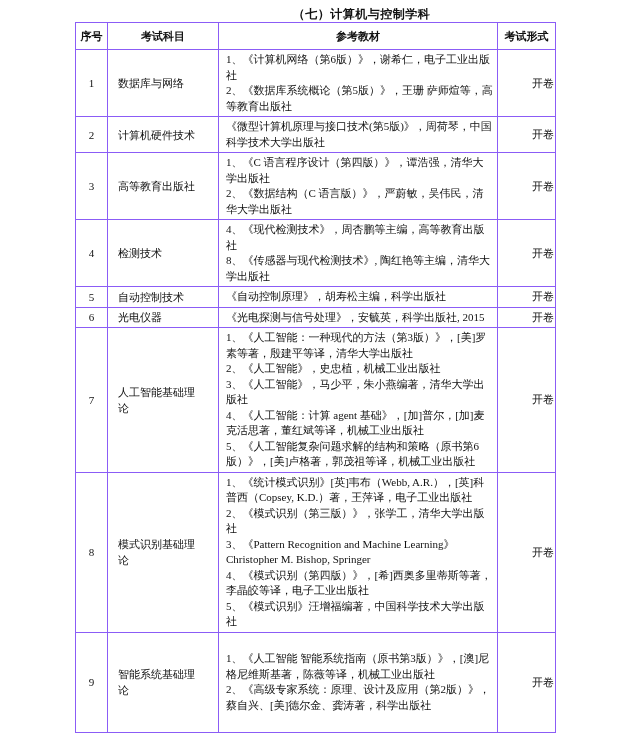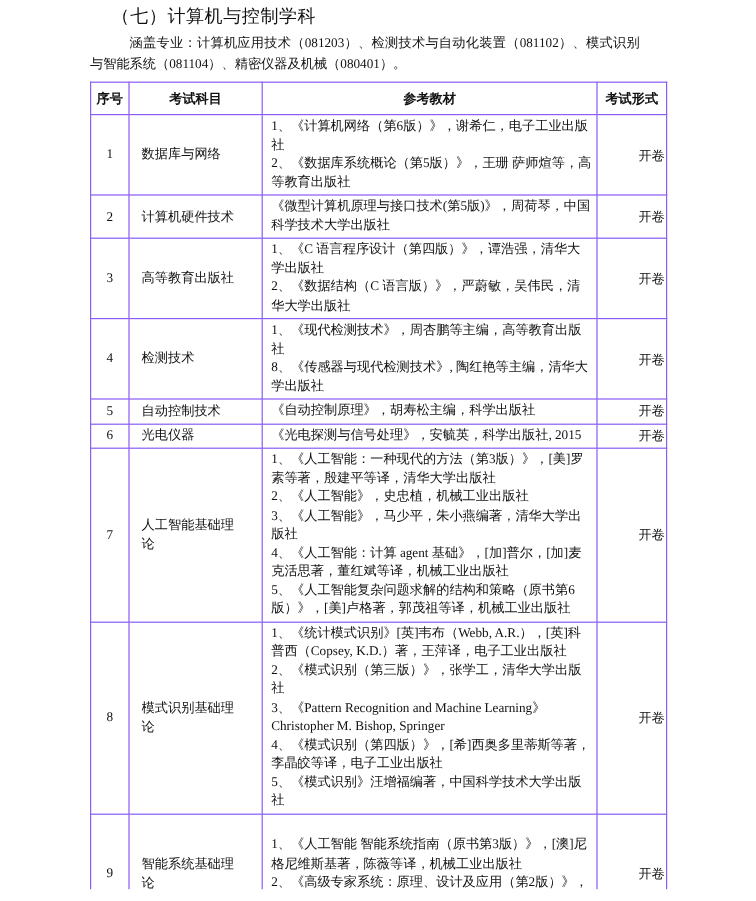--- a/index.html
+++ b/index.html
@@ -6,24 +6,25 @@
     margin: 0; padding: 0;
     width: 630px; height: 751px;
     background: #ffffff;
     color: #111;
     font-family: "Liberation Serif", "DejaVu Serif", serif;
     overflow: hidden;
   }
   .clip { width: 630px; height: 741px; overflow: hidden; }
   .title {
     margin: 7px 0 0 93px;
-    font-size: 15px;
-    font-weight: normal;
+    font-size: 12px;
+    font-weight: bold;
     line-height: 15px;
     letter-spacing: 0.5px;
+    text-align: center;
   }
   .intro {
     margin: 6px 0 5px 75px;
     width: 458px;
     font-size: 11px;
     line-height: 17.5px;
     text-indent: 33px;
     text-align: justify;
   }
   table.exam {
@@ -63,21 +64,20 @@
   tr.rw8 { height: 158px; }
   tr.rw9 { height: 100px; }
 </style>
 </head>
 <body>
 
 <div class="clip">
 
   <div class="title">（七）计算机与控制学科</div>
 
-  <div class="intro">涵盖专业：计算机应用技术（081203）、检测技术与自动化装置（081102）、模式识别与智能系统（081104）、精密仪器及机械（080401）。</div>
 
   <table class="exam">
     <colgroup>
       <col class="w-no">
         <col class="w-subj">
         <col class="w-mat">
         <col class="w-form">
     </colgroup>
     <thead>
       <tr>
@@ -123,21 +123,21 @@
         </td>
         <td class="c-form">开卷</td>
       </tr>
 
       <tr class="rw4">
         <td class="c-no">4</td>
         <td class="c-subj">
           <div class="subj">检测技术</div>
         </td>
         <td class="c-mat">
-          <p class="mat">1、《现代检测技术》，周杏鹏等主编，高等教育出版社</p>
+          <p class="mat">4、《现代检测技术》，周杏鹏等主编，高等教育出版社</p>
           <p class="mat">8、《传感器与现代检测技术》, 陶红艳等主编，清华大学出版社</p>
         </td>
         <td class="c-form">开卷</td>
       </tr>
 
       <tr class="rw5">
         <td class="c-no">5</td>
         <td class="c-subj">
           <div class="subj">自动控制技术</div>
         </td>

